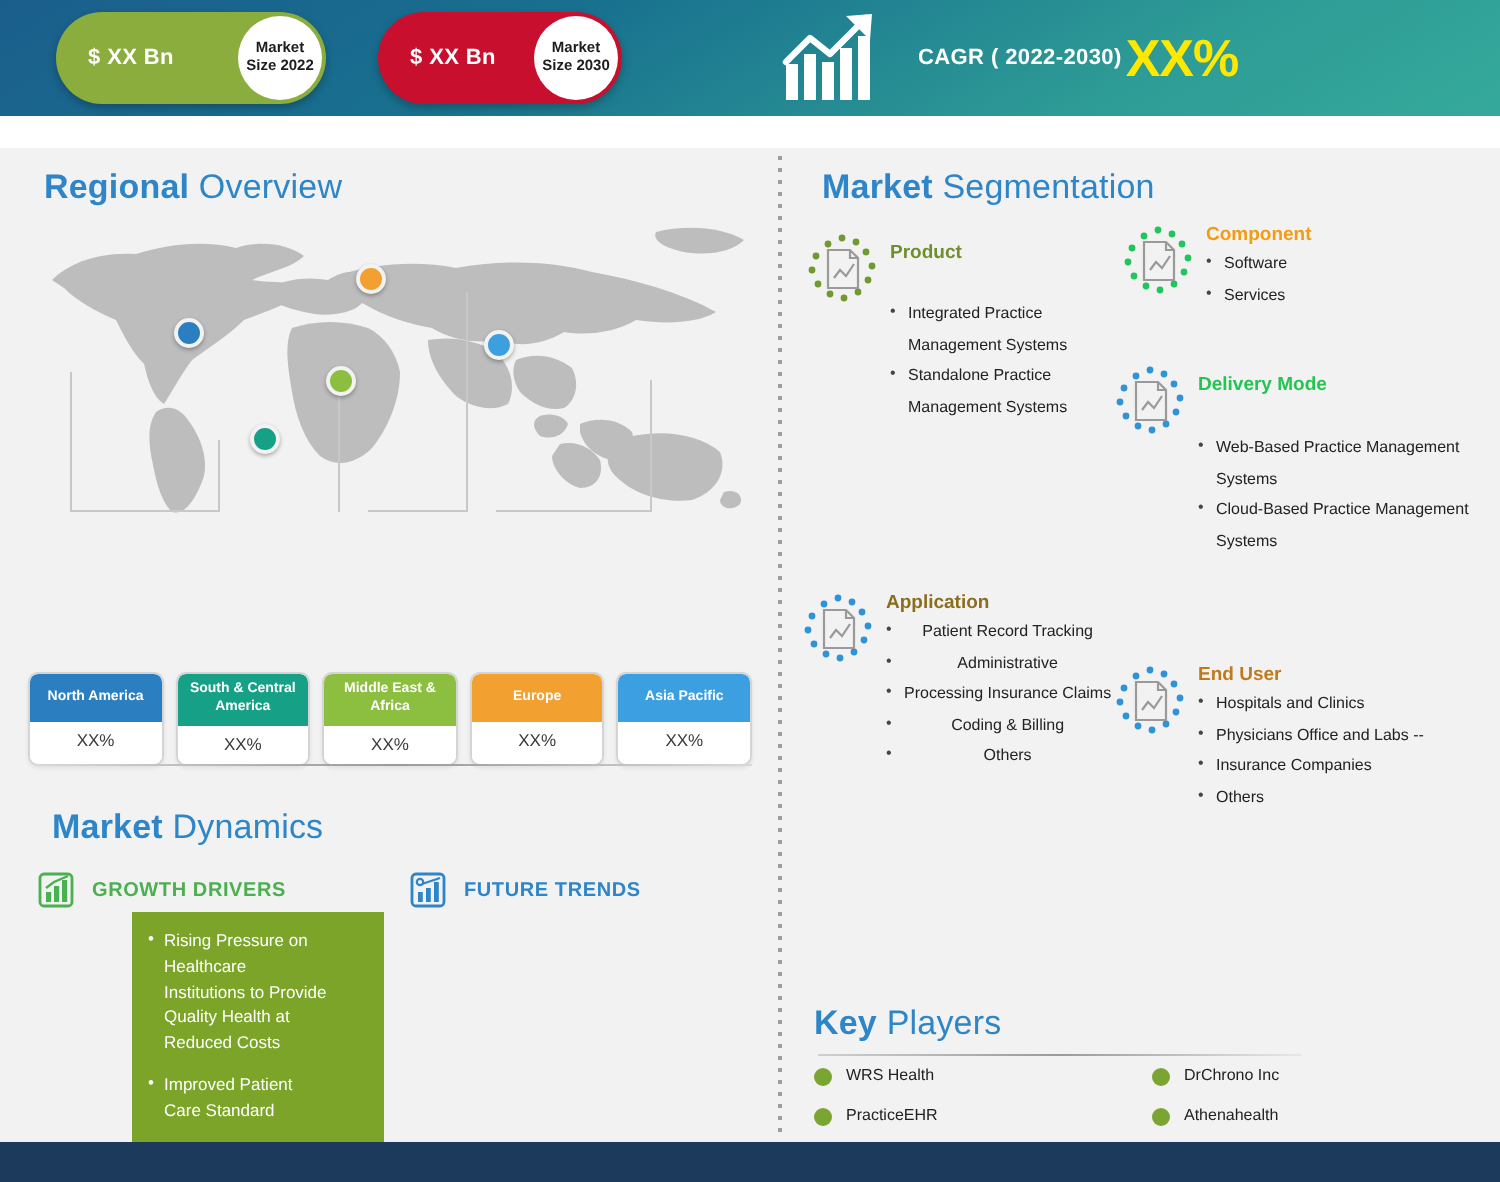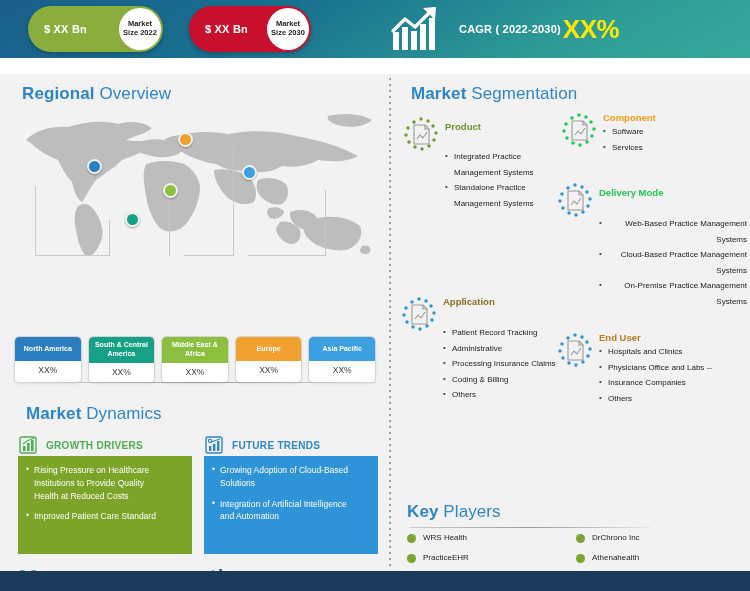--- a/index.html
+++ b/index.html
@@ -125,20 +125,21 @@
   .dyn-grid {
     position: absolute; left: 18px; top: 360px;
     width: 360px;
   }
   .dyn-head { display: flex; align-items: center; gap: 8px; height: 22px; }
   .dyn-head .lbl { font-size: 10px; font-weight: bold; letter-spacing: .3px; }
   .dyn-icon { width: 20px; height: 20px; flex: none; }
   .dyn-card {
     color: #ffffff; font-size: 8.5px; line-height: 1.5;
     padding: 8px 26px 10px 8px;
+    margin-left: 48px;
   }
   .dyn-card ul { list-style: none; }
   .dyn-card li { margin-bottom: 8px; padding-left: 8px; position: relative; }
   .dyn-card li:last-child { margin-bottom: 0; }
   .dyn-card li::before {
     content: "\2022"; position: absolute; left: 0; top: -1px;
   }
 
   
   .right { position: absolute; left: 389px; top: 74px; width: 361px; height: 497px; }
@@ -333,26 +334,20 @@
                 <rect x="2" y="2" width="16" height="16" rx="2" fill="none" stroke="#2e86c8" stroke-width="1.4"></rect>
                 <rect x="5" y="11" width="2.4" height="5" fill="#2e86c8"></rect>
                 <rect x="9" y="9" width="2.4" height="7" fill="#2e86c8"></rect>
                 <rect x="13" y="6" width="2.4" height="10" fill="#2e86c8"></rect>
                 <circle cx="6" cy="6" r="1.6" fill="none" stroke="#2e86c8" stroke-width="1.1"></circle>
                 <path d="M7 7 L16 4" stroke="#2e86c8" stroke-width="1.1" fill="none"></path>
               </svg>
             </span>
             <span class="lbl" style="color:#2e86c8;">FUTURE TRENDS</span>
           </div>
-          <div class="dyn-card" style="background:#2f93d8; min-height:98px;">
-            <ul>
-              <li>Growing Adoption of Cloud-Based Solutions</li>
-              <li>Integration of Artificial Intelligence and Automation</li>
-            </ul>
-          </div>
         </div>
       </div>
 
       <div style="display:flex; gap:12px; margin-top:12px;">
         <div style="width:174px;">
           <div class="dyn-head">
             <span class="dyn-icon">
               <svg viewBox="0 0 20 20">
                 <path d="M3 7 V4 H6 M14 4 H17 V7 M17 13 V16 H14 M6 16 H3 V13" stroke="#18a48c" stroke-width="1.5" fill="none" stroke-linecap="round"></path>
                 <circle cx="8" cy="9" r="2.2" fill="none" stroke="#18a48c" stroke-width="1.3"></circle>
@@ -490,24 +485,23 @@
             </g>
             <g stroke="#9a9a9a" stroke-width="1.1" fill="none">
               <path d="M11 9 H22 L26 13 V28 H11 Z"></path>
               <path d="M22 9 V13 H26"></path>
               <path d="M14 23 L17 19 L20 22 L24 16"></path>
             </g>
           </svg>
         </span>
         <span class="seg-name" style="color:#23c552;">Delivery Mode</span>
       </div>
-      <ul class="seg-list" style="margin-left:42px; margin-top:-2px;text-align:right;">
+      <ul class="seg-list" style="margin-left:42px; margin-top:-2px;">
         <li>Web-Based Practice Management Systems</li>
         <li>Cloud-Based Practice Management Systems</li>
-        <li>On-Premise Practice Management Systems</li>
       </ul>
     </div>
 
     <div class="seg-block" style="left:12px; top:222px; width:175px;">
       <div class="seg-head">
         <span class="dotcircle">
           <svg viewBox="0 0 36 36">
             <g fill="#2f93d8">
               <circle cx="18" cy="3" r="1.7"></circle>
                 <circle cx="25" cy="5" r="1.7"></circle>
@@ -524,21 +518,21 @@
             </g>
             <g stroke="#9a9a9a" stroke-width="1.1" fill="none">
               <path d="M11 9 H22 L26 13 V28 H11 Z"></path>
               <path d="M22 9 V13 H26"></path>
               <path d="M14 23 L17 19 L20 22 L24 16"></path>
             </g>
           </svg>
         </span>
         <div>
           <div class="seg-name" style="color:#8a6d1f; padding-top:0;">Application</div>
-          <ul class="seg-list" style="margin-top:18px;">
+          <ul class="seg-list" style="margin-top:1px;text-align:center;">
             <li>Patient Record Tracking</li>
             <li>Administrative</li>
             <li>Processing Insurance Claims</li>
             <li>Coding &amp; Billing</li>
             <li>Others</li>
           </ul>
         </div>
       </div>
     </div>
 

